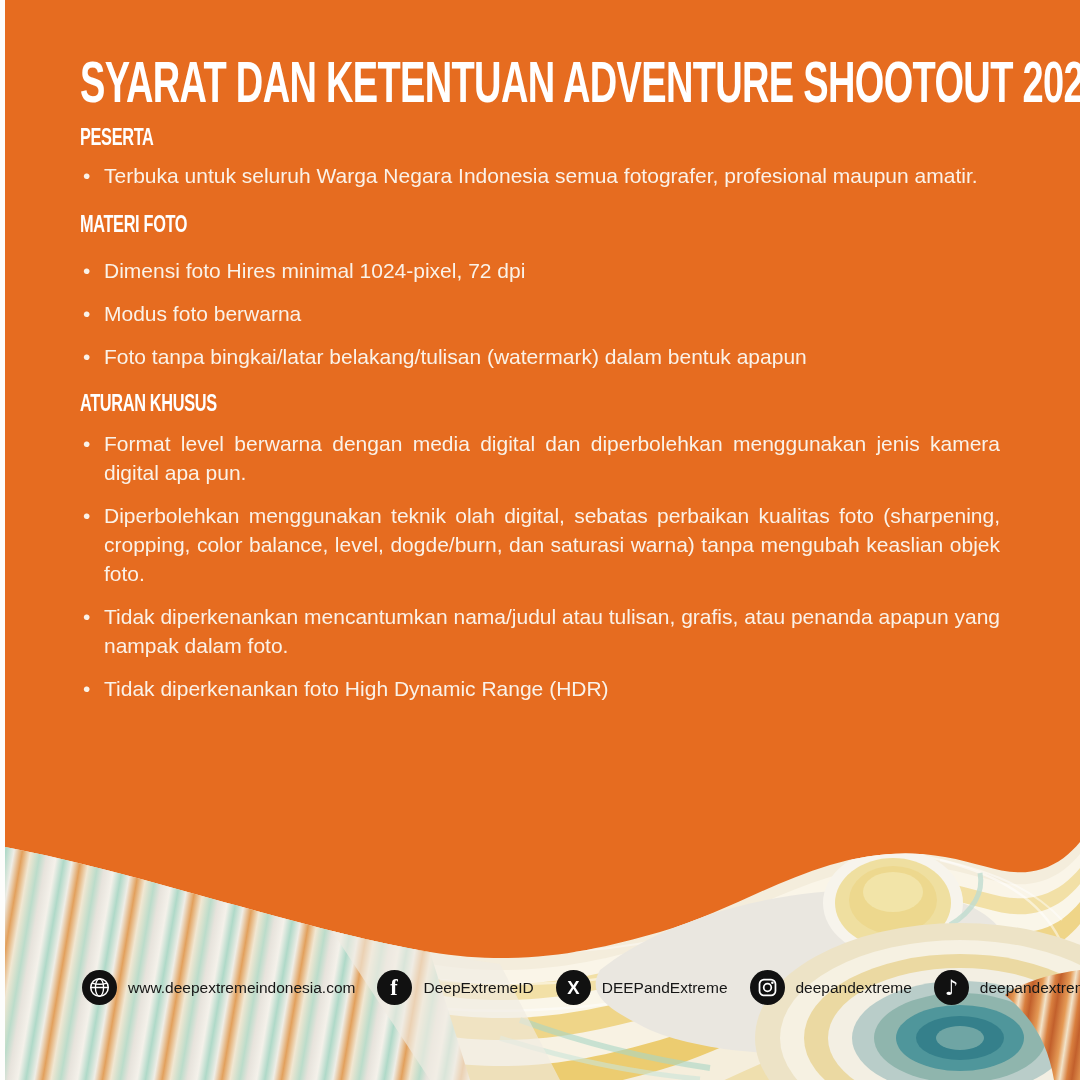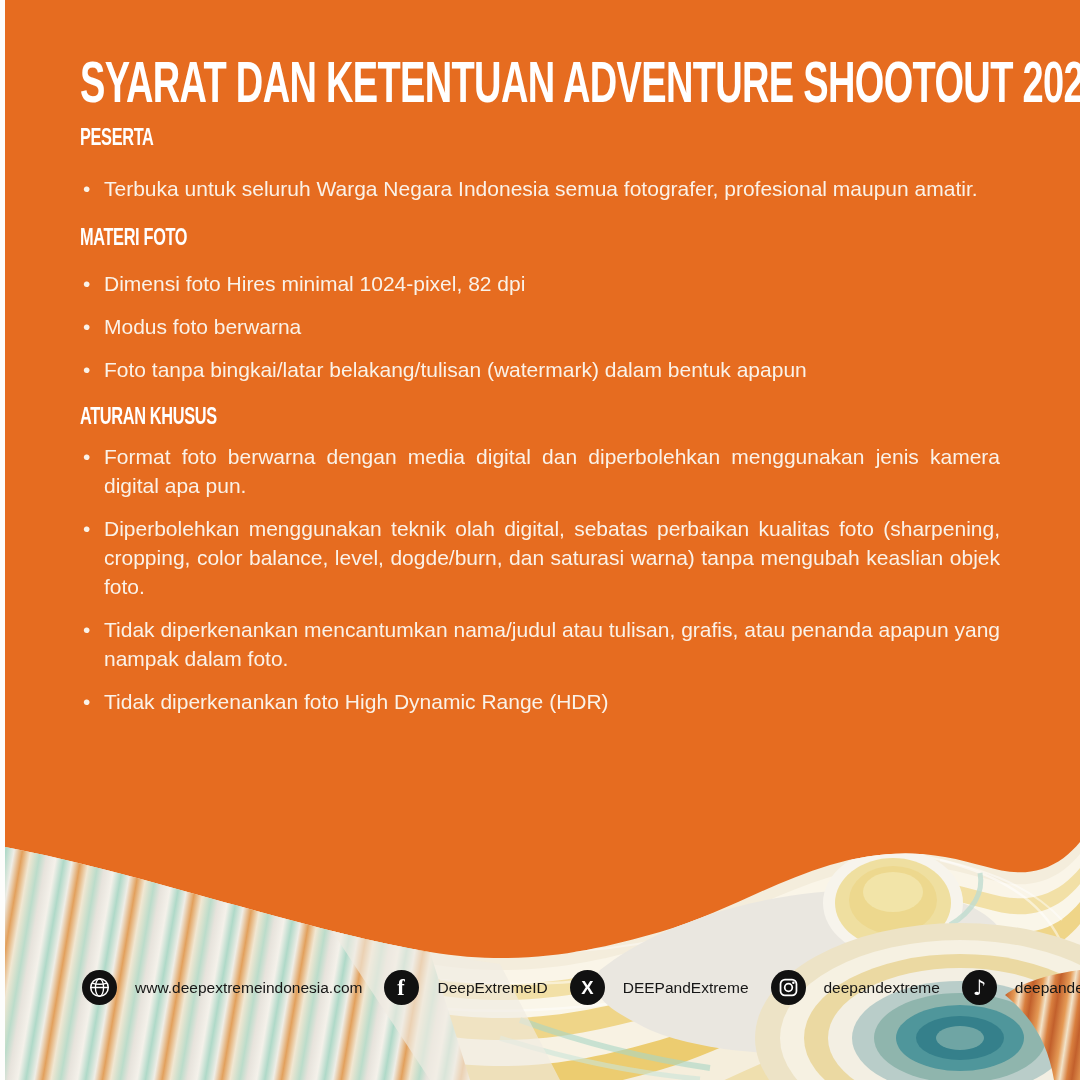--- a/index.html
+++ b/index.html
@@ -19,29 +19,29 @@
   
   .content{position:absolute;left:80px;width:920px;top:40px;z-index:10;color:var(--body-text)}
   h1{margin:12px 0 0;font-size:58px;line-height:60px;font-weight:bold;color:var(--heading-text);white-space:nowrap}
   h1>span{display:inline-block;transform:scaleX(.655);transform-origin:left center;letter-spacing:-1px}
   h2{margin:0;font-size:24px;line-height:36px;font-weight:bold;color:var(--heading-text);white-space:nowrap}
   h2>span{display:inline-block;transform:scaleX(.68);transform-origin:left center;letter-spacing:-.5px}
   ul{list-style:none;margin:0;padding:0}
   li{position:relative;padding-left:24px;font-size:21px;line-height:29px;margin-bottom:14px}
   li::before{content:"\2022";position:absolute;left:3px;top:0}
   #sec-peserta h2{margin-top:7px}
-  #sec-peserta ul{margin-top:19px}
+  #sec-peserta ul{margin-top:6px}
   #sec-materi h2{margin-top:16px}
   #sec-materi ul{margin-top:14px}
   #sec-aturan h2{margin-top:12px}
   #sec-aturan ul{margin-top:8px}
   #sec-aturan li{text-align:justify}
   
   .footer{position:absolute;left:82px;top:970px;display:flex;align-items:center;gap:22px;z-index:20;color:var(--footer-text)}
-  .footer-item{display:flex;align-items:center;gap:18px;cursor:pointer}
+  .footer-item{display:flex;align-items:center;gap:11px;cursor:pointer}
   .icon-circle{width:35px;height:35px;display:block;flex:0 0 auto}
   .footer-label{font-size:15.5px;white-space:nowrap}
   
   .wave{position:absolute;left:0;bottom:0;width:1080px;height:300px;z-index:1;display:block}
 </style>
 </head>
 <body>
 
 <div class="edge-strip"></div>
 
@@ -123,30 +123,30 @@
   <section id="sec-peserta">
     <h2><span>PESERTA</span></h2>
     <ul>
       <li>Terbuka untuk seluruh Warga Negara Indonesia semua fotografer, profesional maupun amatir.</li>
     </ul>
   </section>
 
   <section id="sec-materi">
     <h2><span>MATERI FOTO</span></h2>
     <ul>
-      <li>Dimensi foto Hires minimal 1024-pixel, 82 dpi</li>
+      <li>Dimensi foto Hires minimal 1024-pixel, 72 dpi</li>
       <li>Modus foto berwarna</li>
       <li>Foto tanpa bingkai/latar belakang/tulisan (watermark) dalam bentuk apapun</li>
     </ul>
   </section>
 
   <section id="sec-aturan">
     <h2><span>ATURAN KHUSUS</span></h2>
     <ul>
-      <li>Format foto berwarna dengan media digital dan diperbolehkan menggunakan jenis kamera digital apa pun.</li>
+      <li>Format level berwarna dengan media digital dan diperbolehkan menggunakan jenis kamera digital apa pun.</li>
       <li>Diperbolehkan menggunakan teknik olah digital, sebatas perbaikan kualitas foto (sharpening, cropping, color balance, level, dogde/burn, dan saturasi warna) tanpa mengubah keaslian objek foto.</li>
       <li>Tidak diperkenankan mencantumkan nama/judul atau tulisan, grafis, atau penanda apapun yang nampak dalam foto.</li>
       <li>Tidak diperkenankan foto High Dynamic Range (HDR)</li>
     </ul>
   </section>
 </main>
 
 <div class="footer">
 
   <div class="footer-item">

